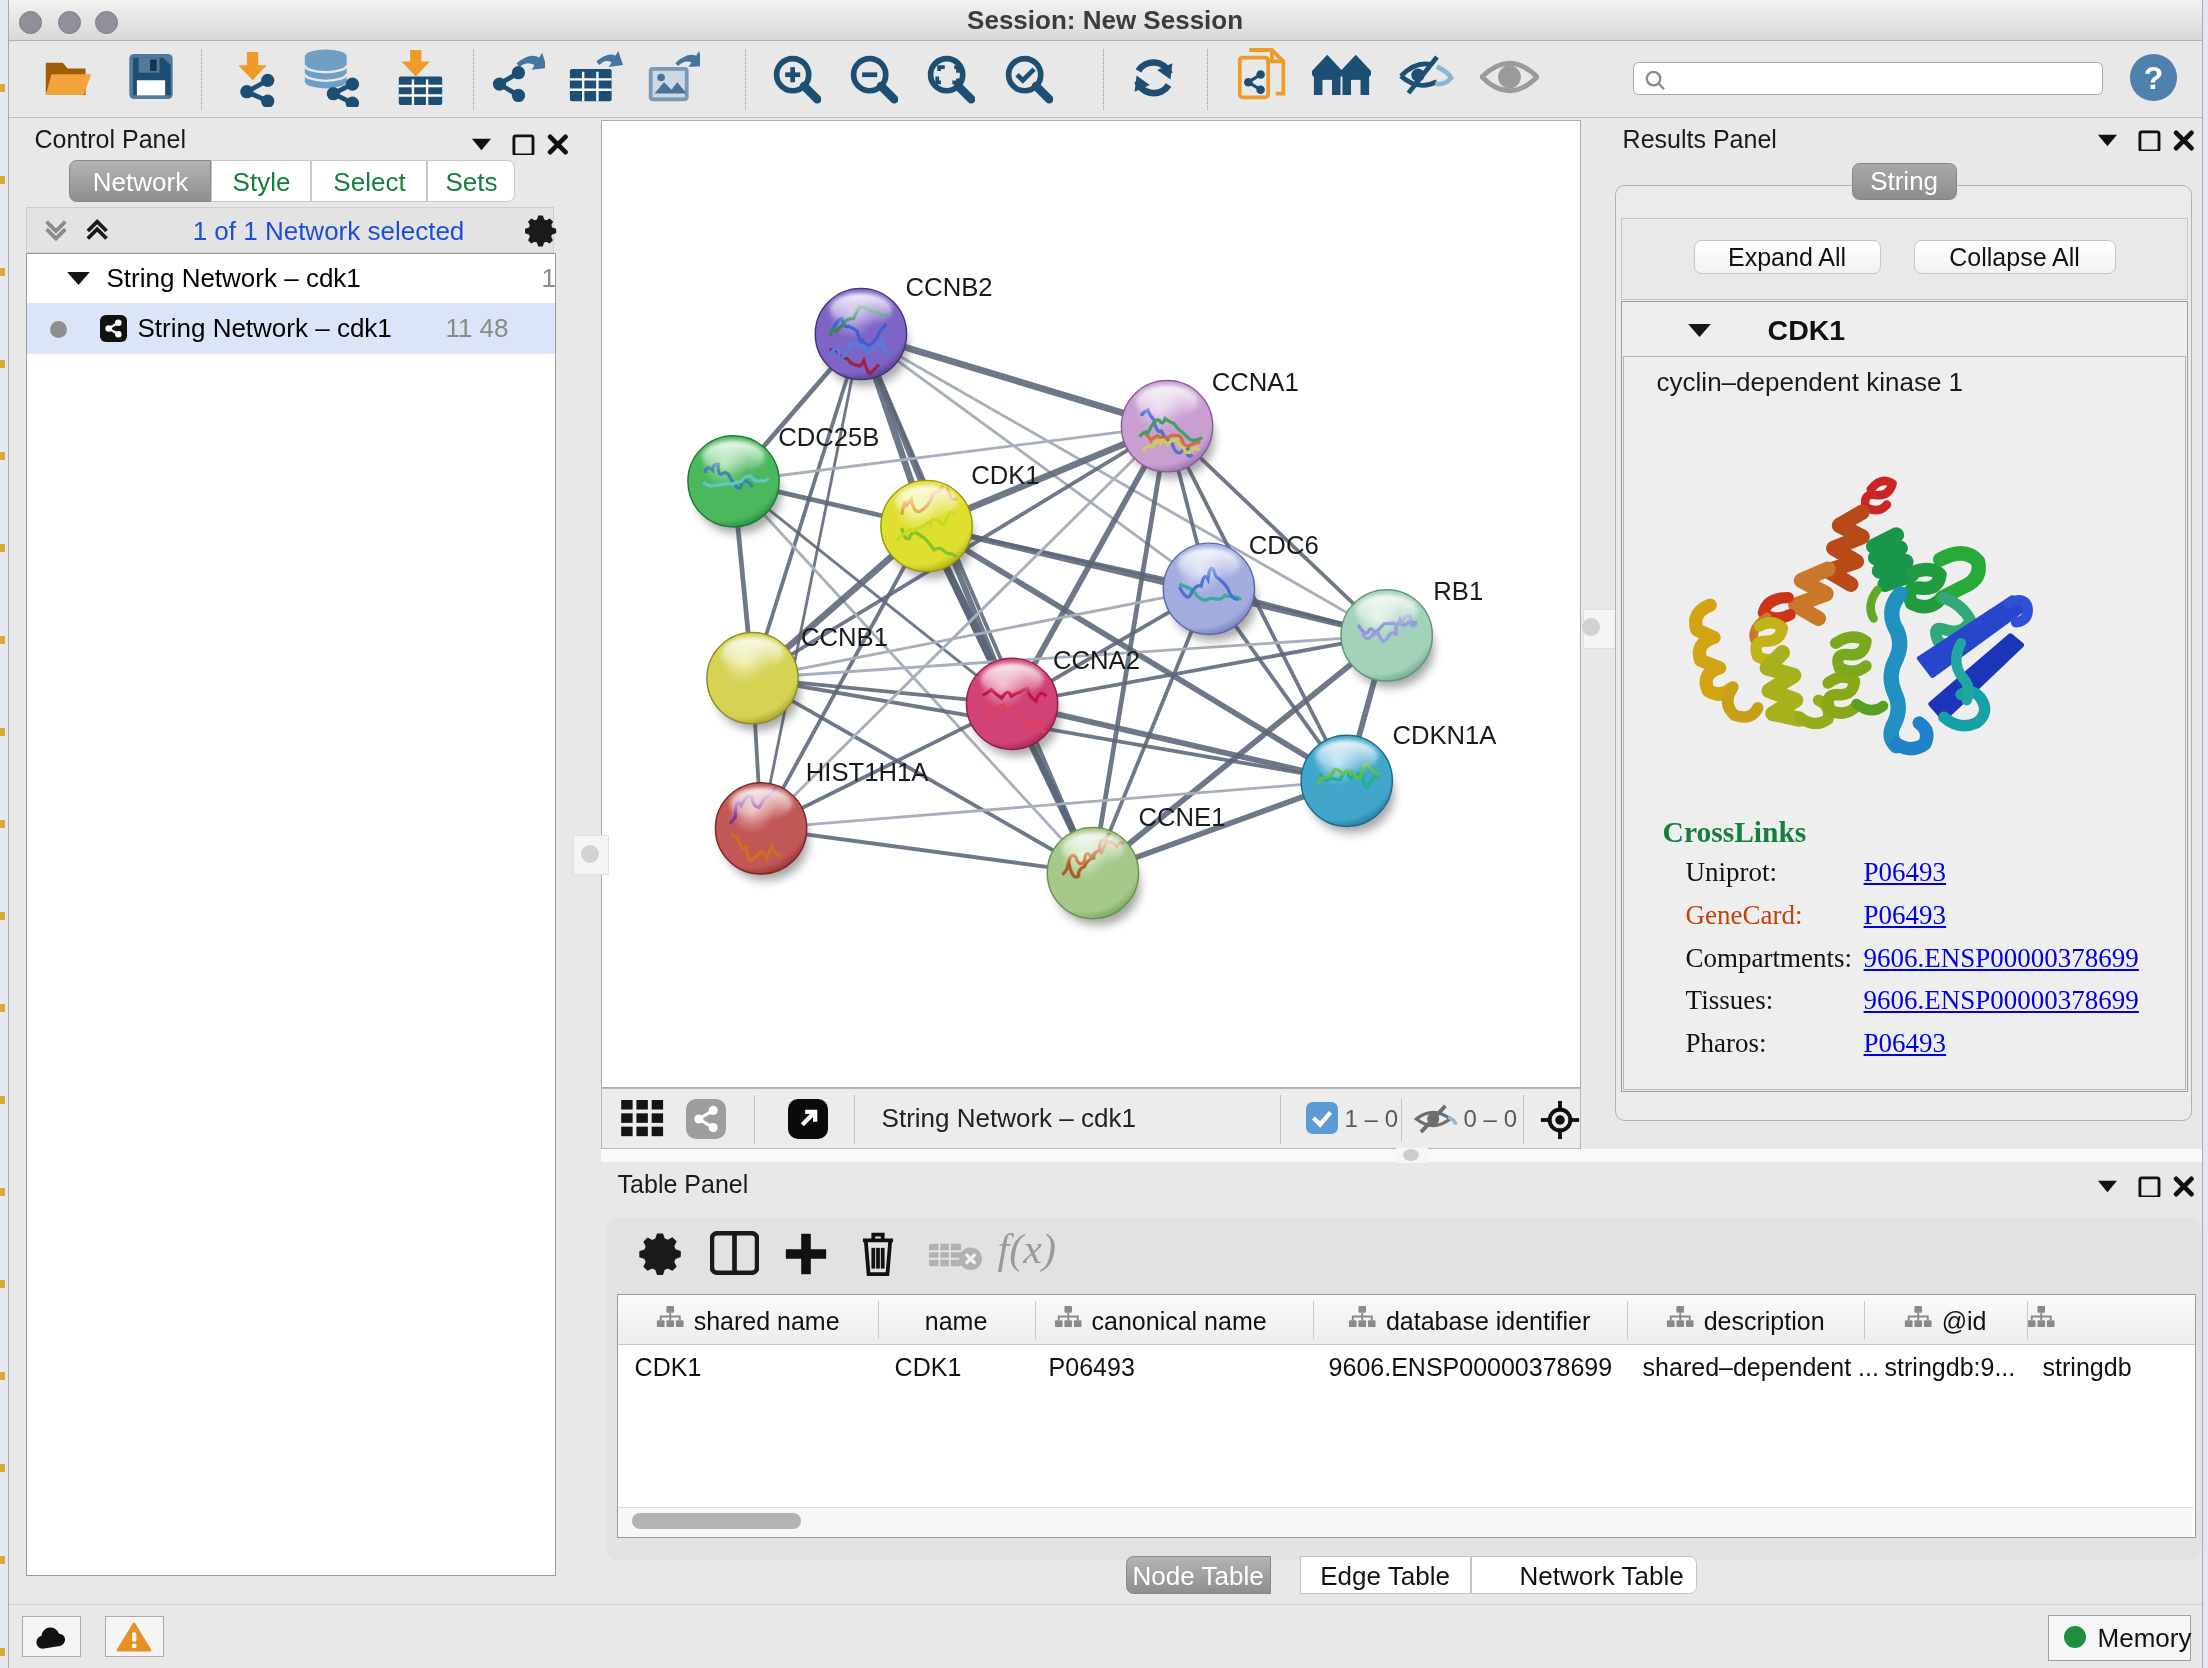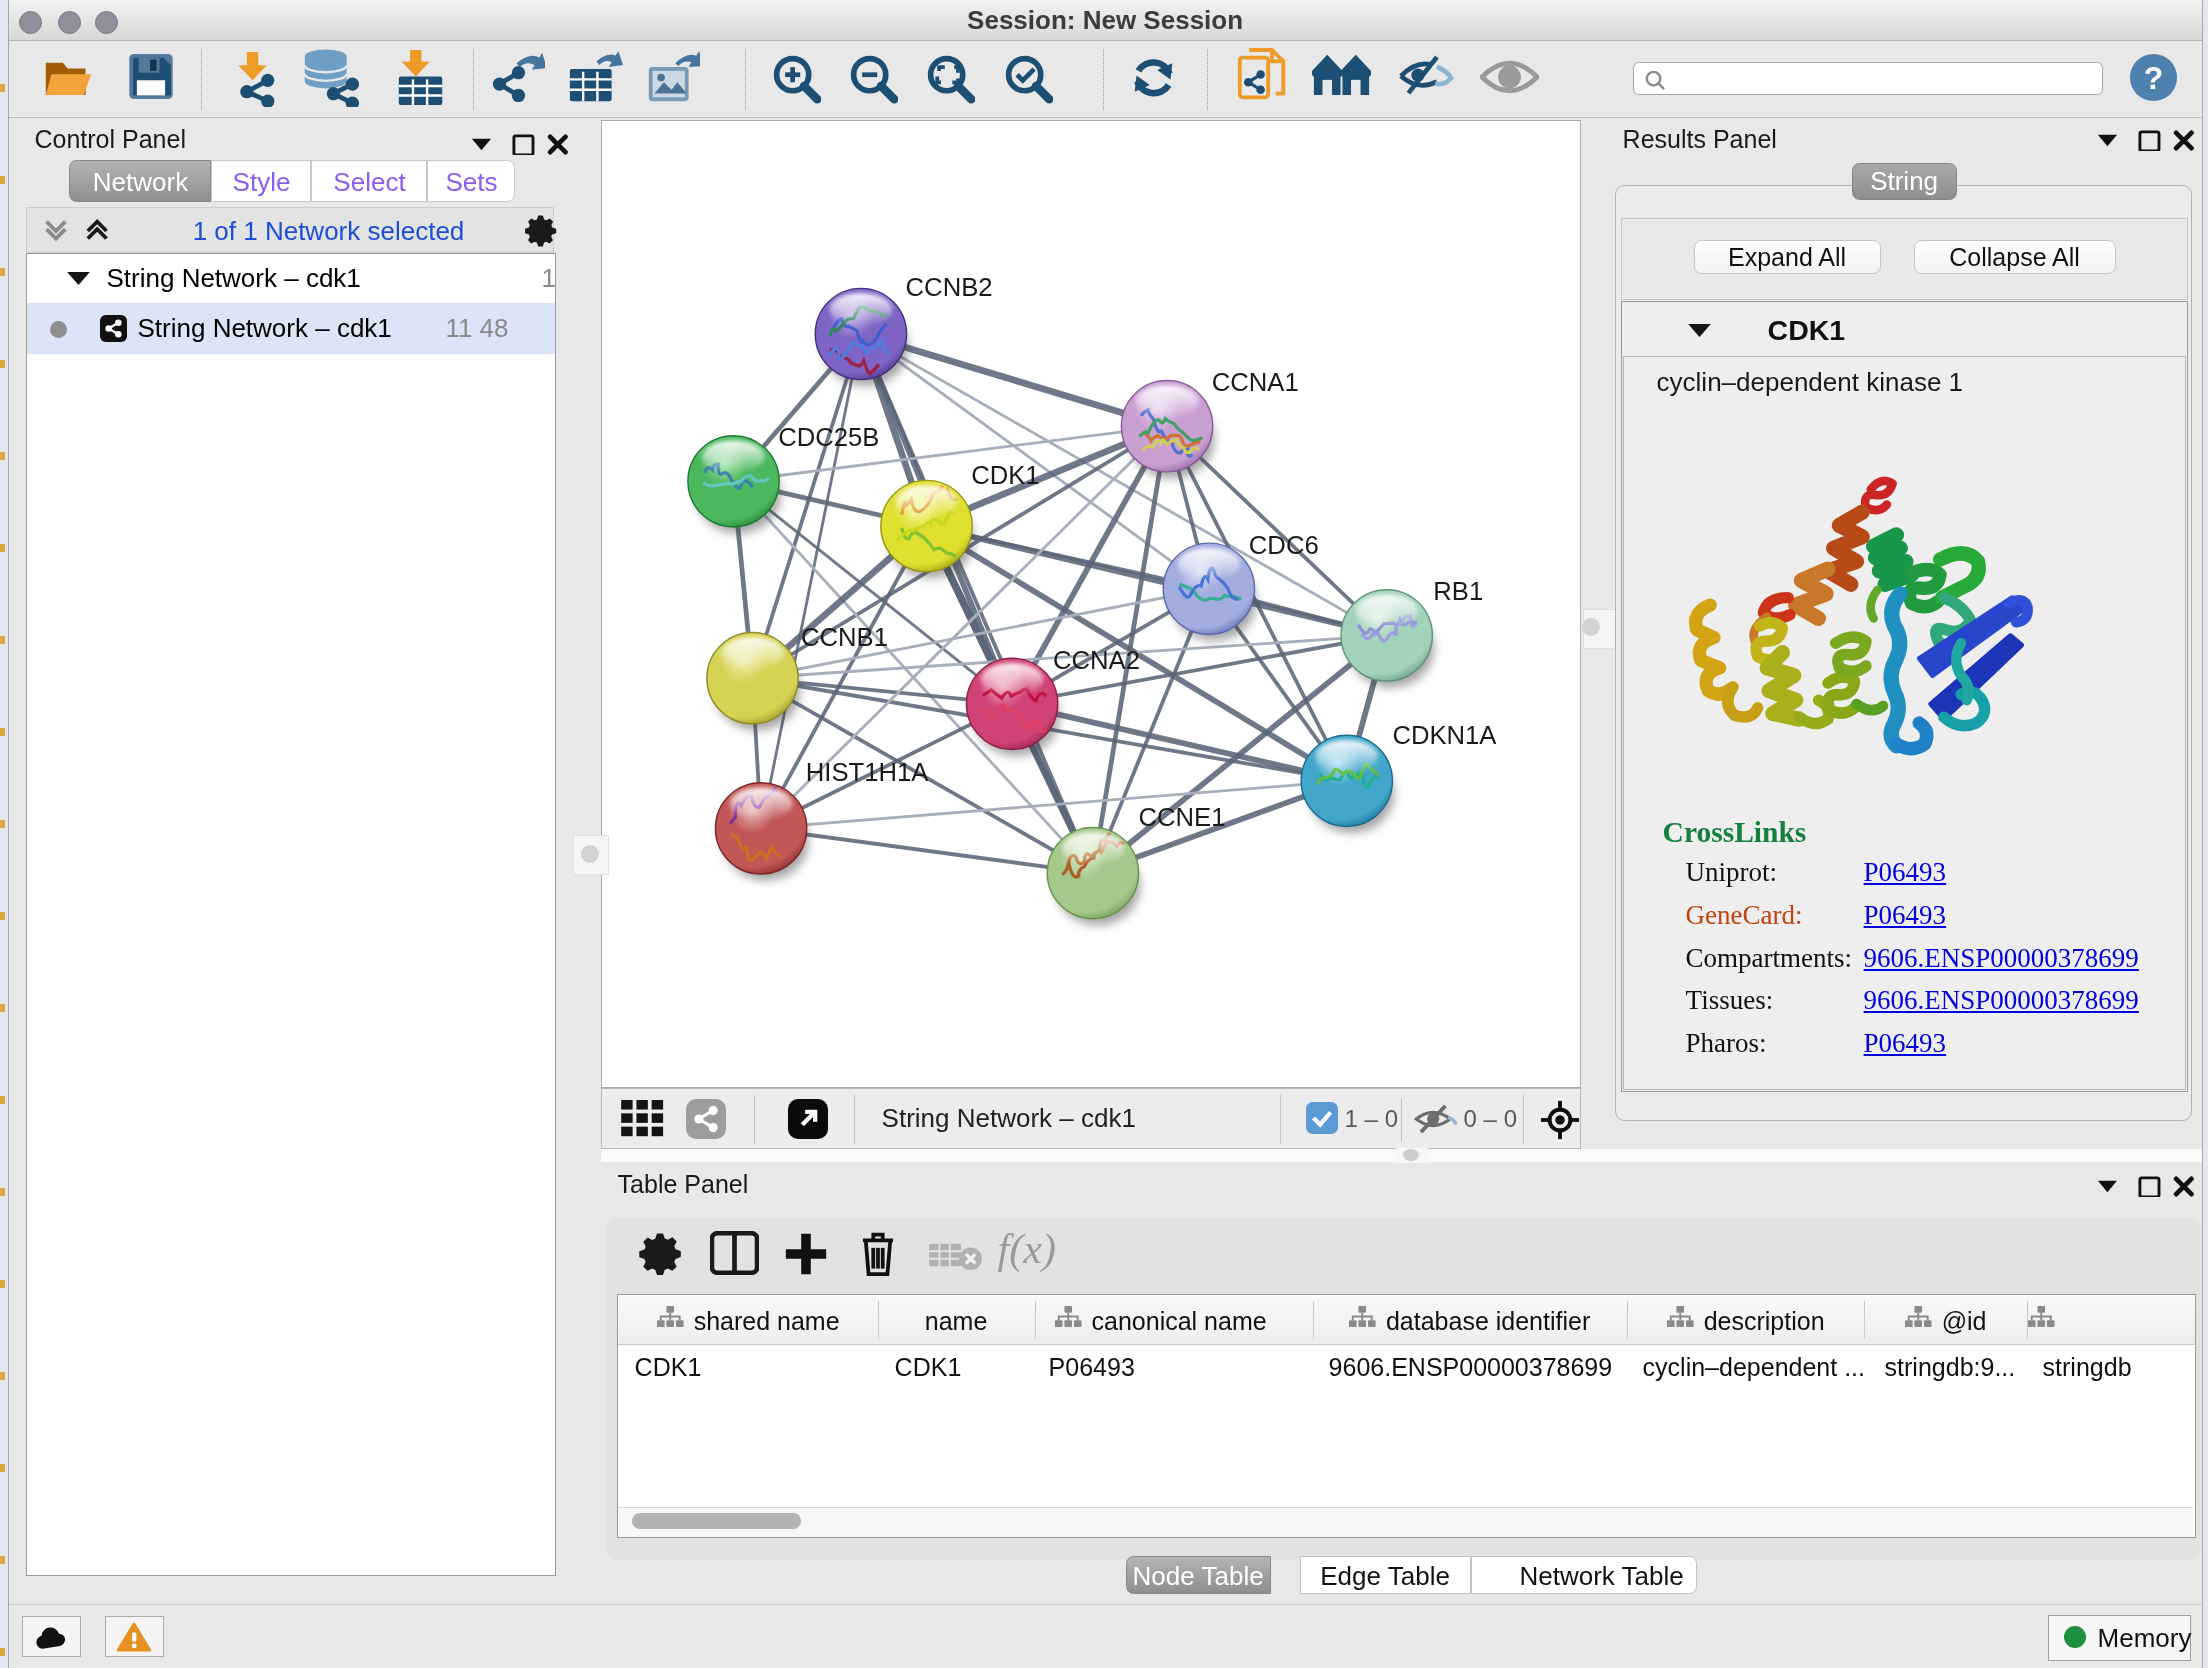--- a/index.html
+++ b/index.html
@@ -18,21 +18,21 @@
 #title{position:absolute;top:0;left:0;width:100%;height:40px;line-height:40px;
   text-align:center;font-size:26px;font-weight:bold;color:#3c3c3c;}
 
 #toolbar{position:absolute;left:0;top:41px;width:100%;height:76px;background:#e8e8e8;
   border-bottom:1px solid #bdbdbd;}
 .tsep{position:absolute;top:7.6px;height:61px;width:0;border-left:1.9px dotted #9a9a9a;}
 
 .phead{font-size:25px;color:#1a1a1a;}
 
 #cp-tabs .tab{position:absolute;top:0;height:42px;line-height:42px;text-align:center;
-  font-size:26px;background:#fff;border:1px solid #c9c9c9;box-sizing:border-box;color:#8b5cf6;}
+  font-size:26px;background:#fff;border:1px solid #c9c9c9;box-sizing:border-box;color:#15803d;}
 .seltab{background:linear-gradient(#b4b4b4,#8e8e8e) !important;color:#fff !important;
   border:1px solid #888 !important;}
 
 #tree{position:absolute;left:16px;top:136px;width:528px;height:1321px;background:#fff;
   border:1px solid #9b9b9b;}
 .trow{position:absolute;left:0;width:100%;height:49px;}
 
 #rp-box{position:absolute;left:1606px;top:185px;width:575px;height:934px;
   background:#ebebeb;border:1px solid #b2b2b2;border-radius:9.5px;}
 .btn{position:absolute;background:linear-gradient(#ffffff,#f2f2f2);border:1px solid #c4c4c4;
@@ -789,21 +789,21 @@
                 <rect x="11" y="16" width="8" height="7" rx="1"></rect>
                 <rect x="21" y="16" width="8" height="7" rx="1"></rect>
               </g>
               <path d="M15 8 v5 M5 16 v-4 h20 v4 M15 11 v5" stroke="#8a8a8a" stroke-width="2" fill="none"></path>
             </svg></span><span style="vertical-align:middle;">namespace</span></div>
 <div class="cdiv" style="left:1409px;"></div>
 <div class="td" style="left:17px;">CDK1</div>
 <div class="td" style="left:277px;">CDK1</div>
 <div class="td" style="left:431px;">P06493</div>
 <div class="td" style="left:711px;">9606.ENSP00000378699</div>
-<div class="td" style="left:1025px;">cyclin–dependent ...</div>
+<div class="td" style="left:1025px;">shared–dependent ...</div>
 <div class="td" style="left:1267px;">stringdb:9...</div>
 <div class="td" style="left:1425px;">stringdb</div>
     </div>
 
     <div style="position:absolute;left:609px;top:1507px;width:1575px;height:28.5px;background:#f7f7f7;border-top:1px solid #d8d8d8;"></div>
     <div style="position:absolute;left:623px;top:1513px;width:169px;height:16px;background:#b3b3b3;border-radius:8.6px;"></div>
 
     <div class="btab seltab" style="left:1117px;width:145px;border-radius:7.6px 0 0 7.6px;">Node Table</div>
     <div class="btab" style="left:1291px;width:171px;">Edge Table</div>
     <div class="btab" style="left:1462px;width:226px;border-radius:0 7.6px 7.6px 0;padding-left:36px;">Network Table</div>

